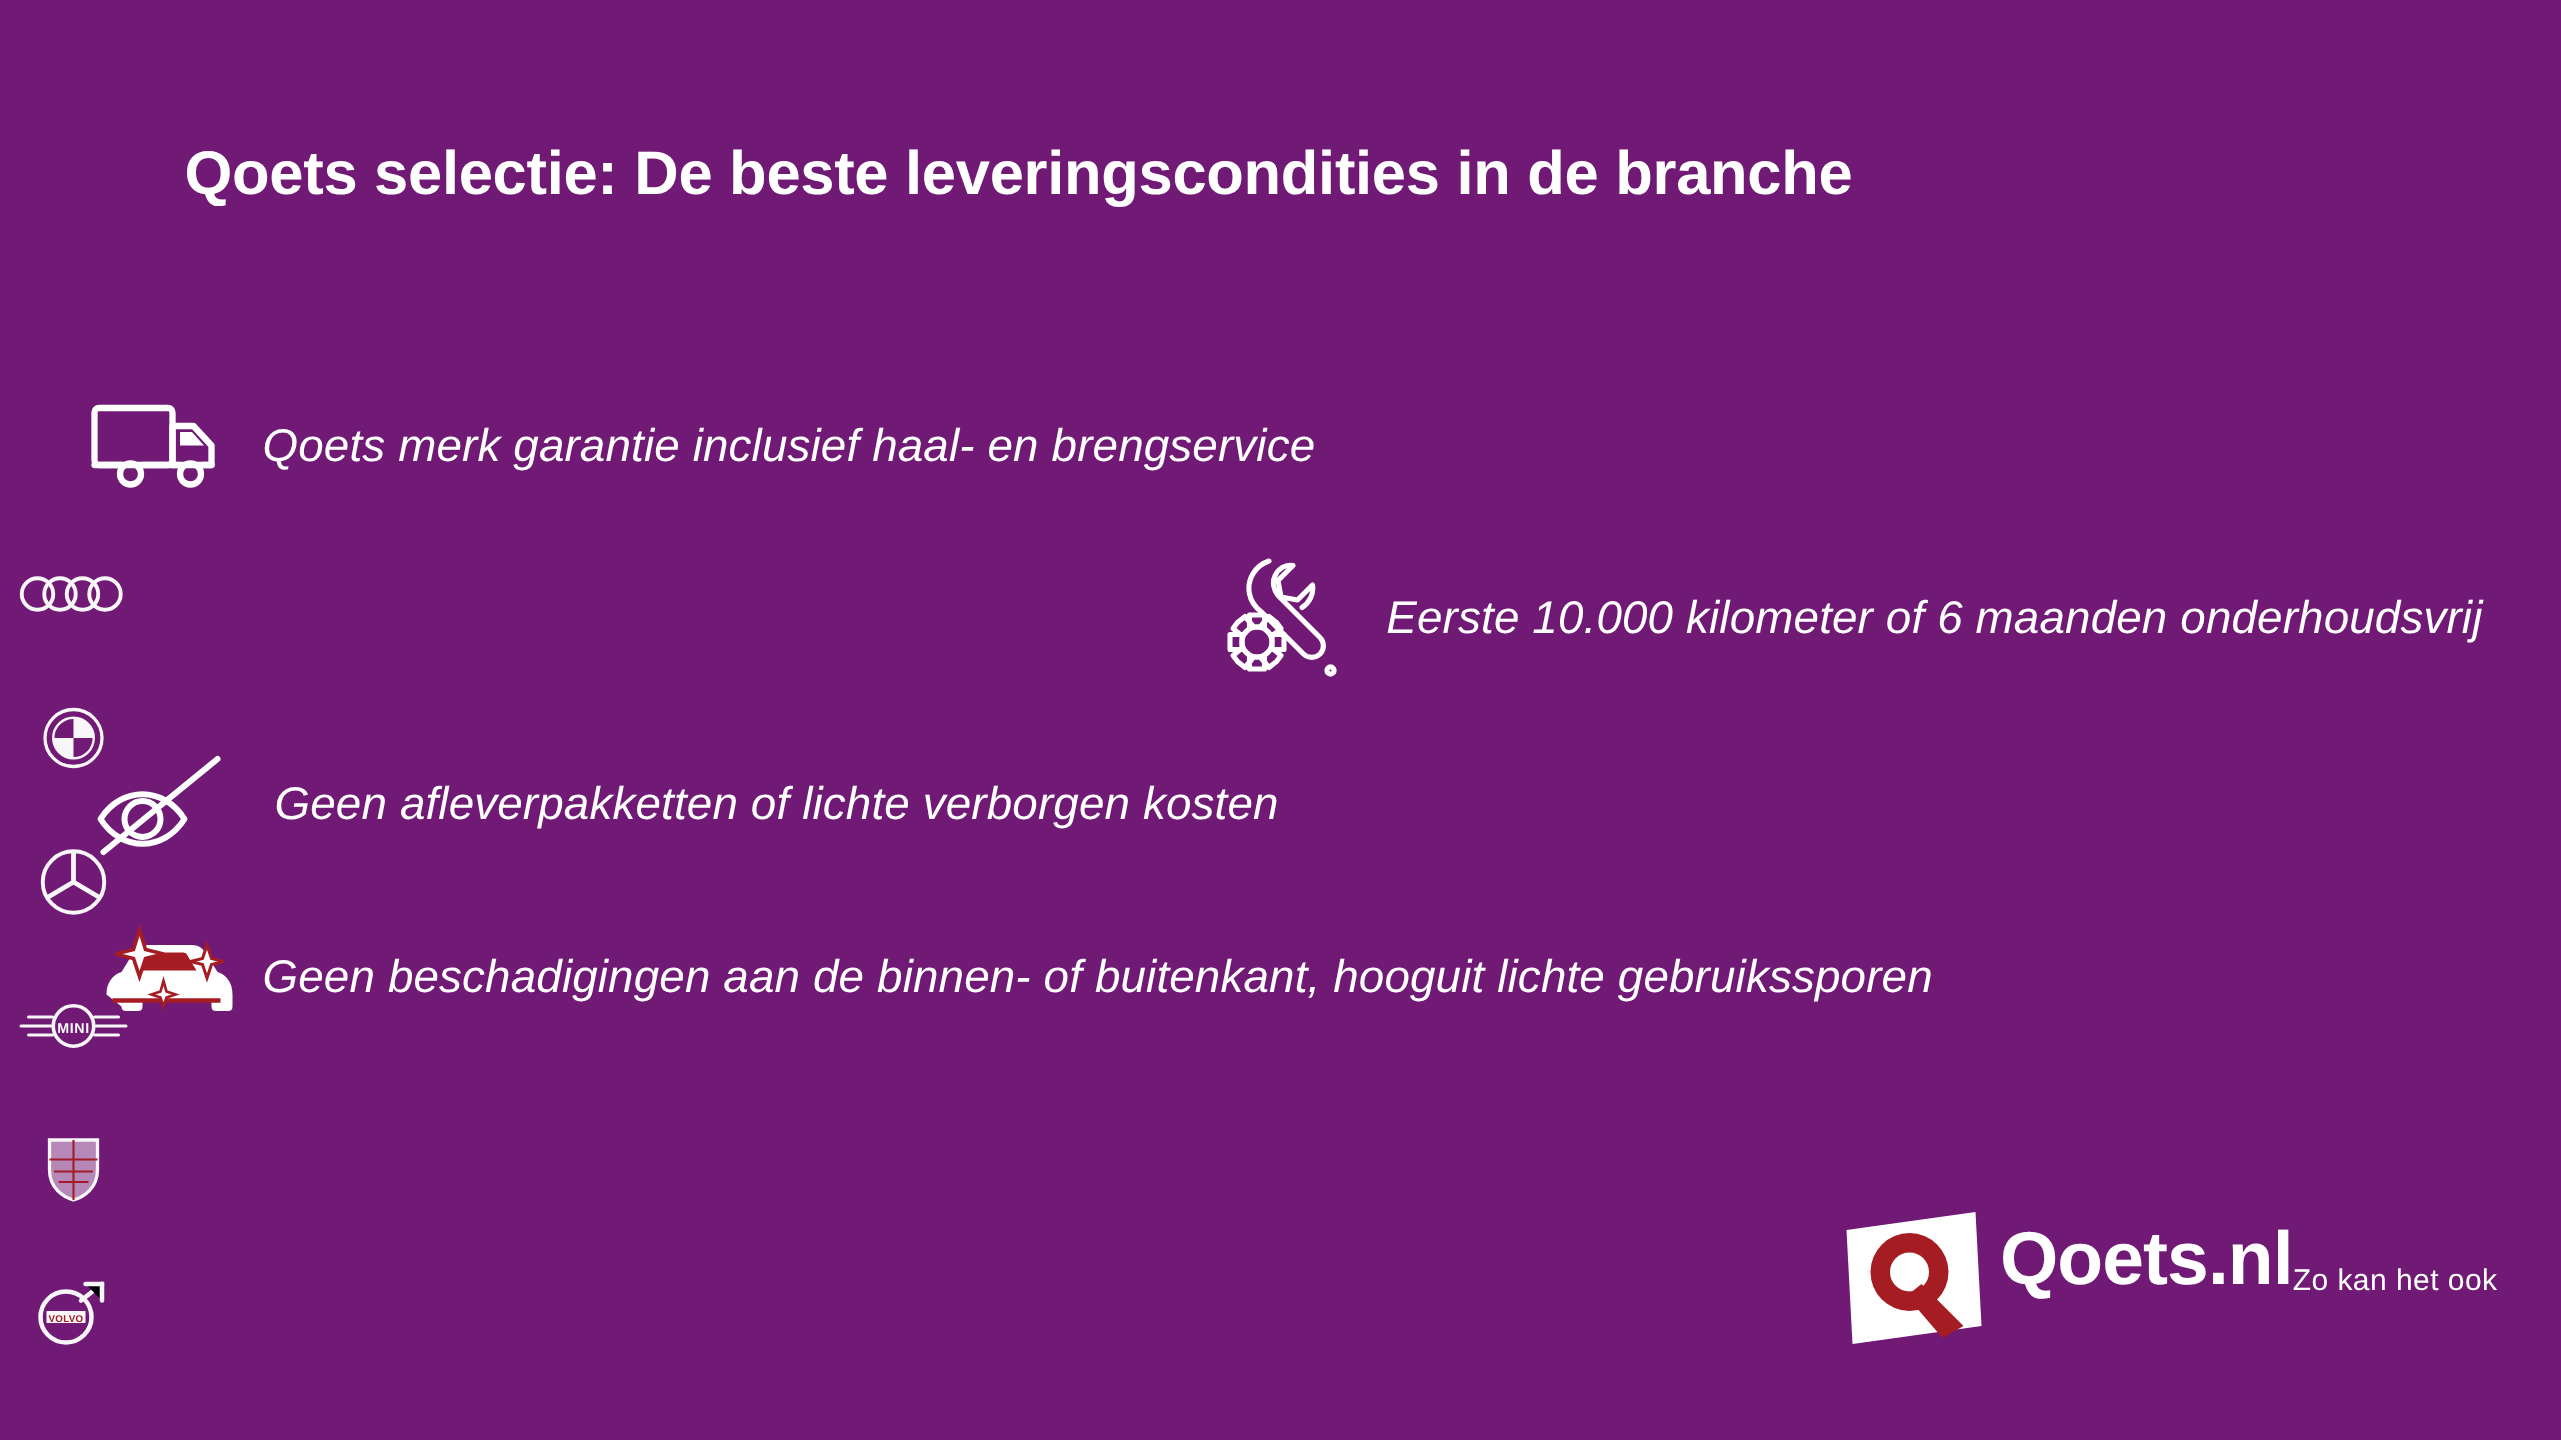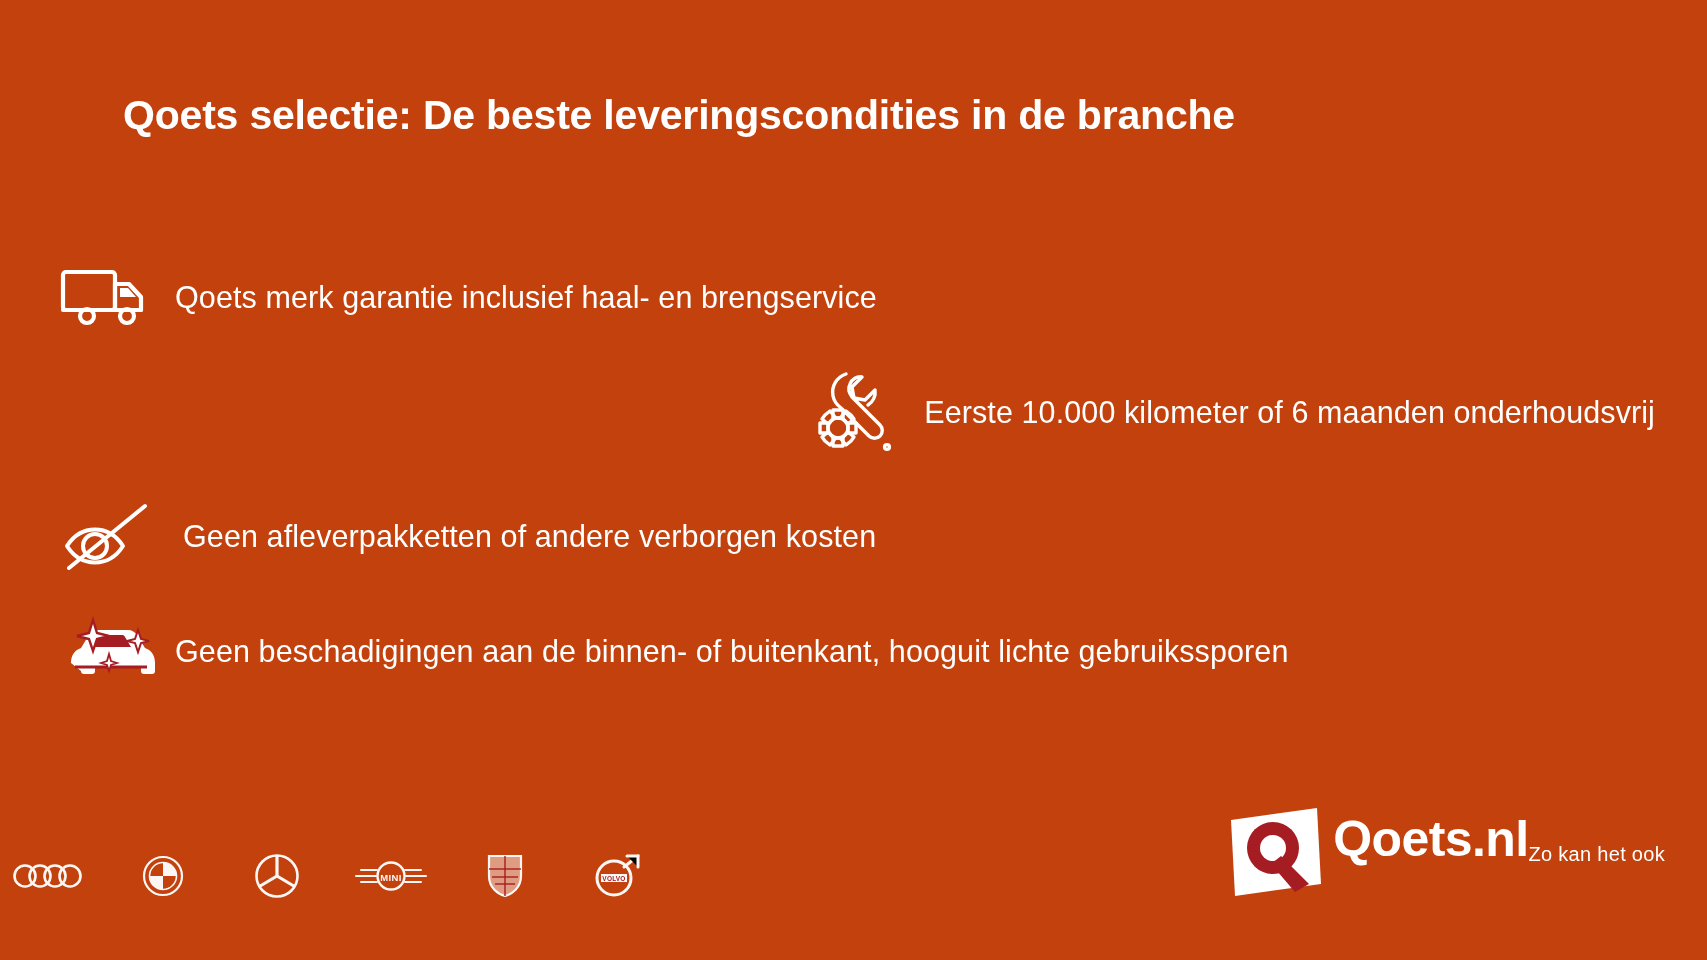--- a/index.html
+++ b/index.html
@@ -11,21 +11,21 @@
     width: 1707px;
     height: 960px;
     overflow: hidden;
     font-family: "Liberation Sans", sans-serif;
   }
 
   #slide {
     position: relative;
     width: 1707px;
     height: 960px;
-    background: #c2410c;
+    background: #701a75;
     color: #ffffff;
     overflow: hidden;
   }
 
   
   #slide-title {
     position: absolute;
     left: 123px;
     top: 92px;
     width: 1480px;
@@ -43,20 +43,21 @@
     left: 55px;
     top: 258px;
     width: 1600px;
   }
   .bullet-row {
     position: relative;
     display: flex;
     align-items: center;
     height: 86px;
     margin-bottom: 32px;
+    font-style: italic;
   }
   .bullet-icon {
     flex: 0 0 110px;
     width: 110px;
     height: 86px;
     display: flex;
     align-items: center;
     justify-content: flex-start;
     padding-left: 4px;
     box-sizing: border-box;
@@ -83,20 +84,21 @@
   .row-4 { height: 86px; margin-bottom: 0; }
 
   
   #brand-strip {
     position: absolute;
     left: 12px;
     bottom: 56px;
     display: flex;
     align-items: center;
     gap: 40px;
+    flex-direction: column;
   }
   .brand-logo {
     width: 74px;
     height: 56px;
     display: flex;
     align-items: center;
     justify-content: center;
     opacity: 0.96;
   }
   .brand-logo svg { display: block; }
@@ -195,21 +197,21 @@
       <span class="bullet-icon">
         <svg width="96" height="76" viewBox="0 0 96 76" fill="none" stroke="#ffffff" stroke-width="4" stroke-linecap="round" stroke-linejoin="round">
 
           <path d="M8 48 C22 26 50 26 64 48 C50 70 22 70 8 48 Z"></path>
 
           <circle cx="36" cy="48" r="12"></circle>
 
           <line x1="10" y1="70" x2="86" y2="8"></line>
         </svg>
       </span>
-      <span class="bullet-text">Geen afleverpakketten of andere verborgen kosten</span>
+      <span class="bullet-text">Geen afleverpakketten of lichte verborgen kosten</span>
     </div>
 
     <div class="bullet-row row-4">
       <span class="bullet-icon">
         <svg width="104" height="72" viewBox="0 0 104 72" fill="none">
 
           <g fill="#ffffff">
             <path d="M12 48 c0 -8 4 -13 10 -15 l8 -13 c2 -3 5 -5 9 -5
                      h30 c4 0 7 2 9 5 l8 13 c6 2 10 7 10 15 v8
                      c0 2 -1 3 -3 3 h-8 c-2 0 -3 -1 -3 -3 v-3

